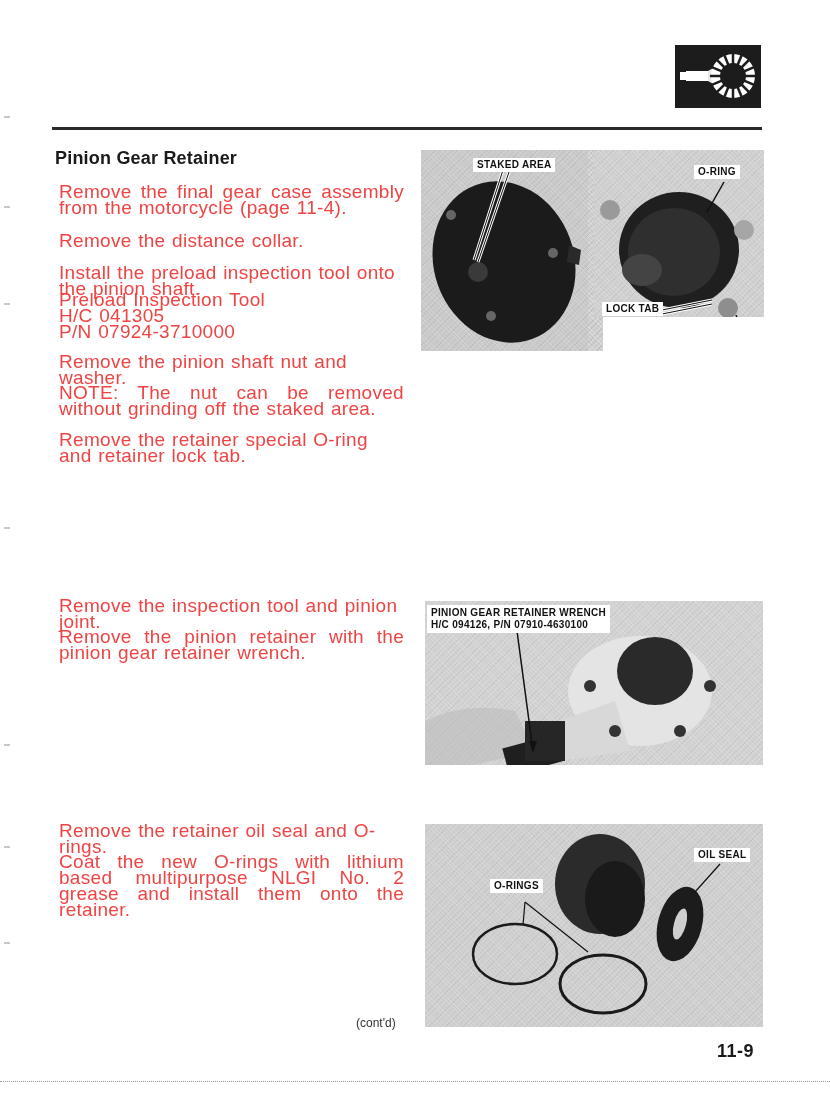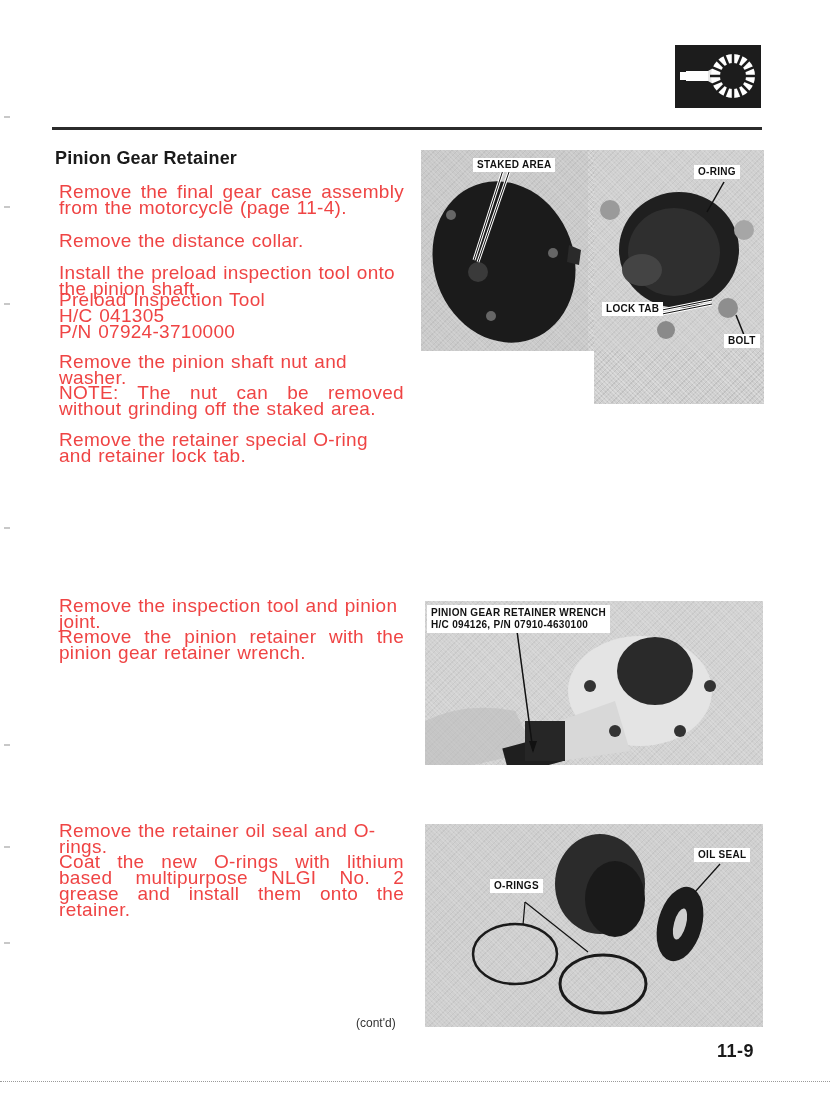--- a/index.html
+++ b/index.html
@@ -103,21 +103,21 @@
     <circle cx="57" cy="122" r="10" fill="#3a3a3a"></circle>
     <path d="M148 95 L160 100 L158 115 L146 112 Z" fill="#2a2a2a"></path>
     <line x1="88" y1="22" x2="57" y2="112" stroke="#fff" stroke-width="3"></line>
     <line x1="88" y1="22" x2="57" y2="112" stroke="#111" stroke-width="1"></line>
     <line x1="82" y1="20" x2="53" y2="110" stroke="#fff" stroke-width="3"></line>
     <line x1="82" y1="20" x2="53" y2="110" stroke="#111" stroke-width="1"></line>
   </svg>
   <div class="label" style="left:52px;top:8px;">STAKED AREA</div>
 </div>
 
-<div class="abs photo" style="left:594px;top:150px;width:170px;height:254px;">
+<div class="abs photo" style="left:594px;top:150px;width:170px;height:167px;">
   <svg width="170" height="201">
     <rect width="170" height="201" fill="#d2d2d2" opacity="0.4"></rect>
     <ellipse cx="85" cy="100" rx="60" ry="58" fill="#1f1f1f"></ellipse>
     <ellipse cx="80" cy="102" rx="46" ry="44" fill="#2f2f2f"></ellipse>
     <ellipse cx="48" cy="120" rx="20" ry="16" fill="#444"></ellipse>
     <circle cx="16" cy="60" r="10" fill="#9a9a9a"></circle>
     <circle cx="150" cy="80" r="10" fill="#a6a6a6"></circle>
     <circle cx="134" cy="158" r="10" fill="#8e8e8e"></circle>
     <circle cx="72" cy="180" r="9" fill="#8a8a8a"></circle>
     <line x1="130" y1="32" x2="113" y2="62" stroke="#111" stroke-width="1.5"></line>

